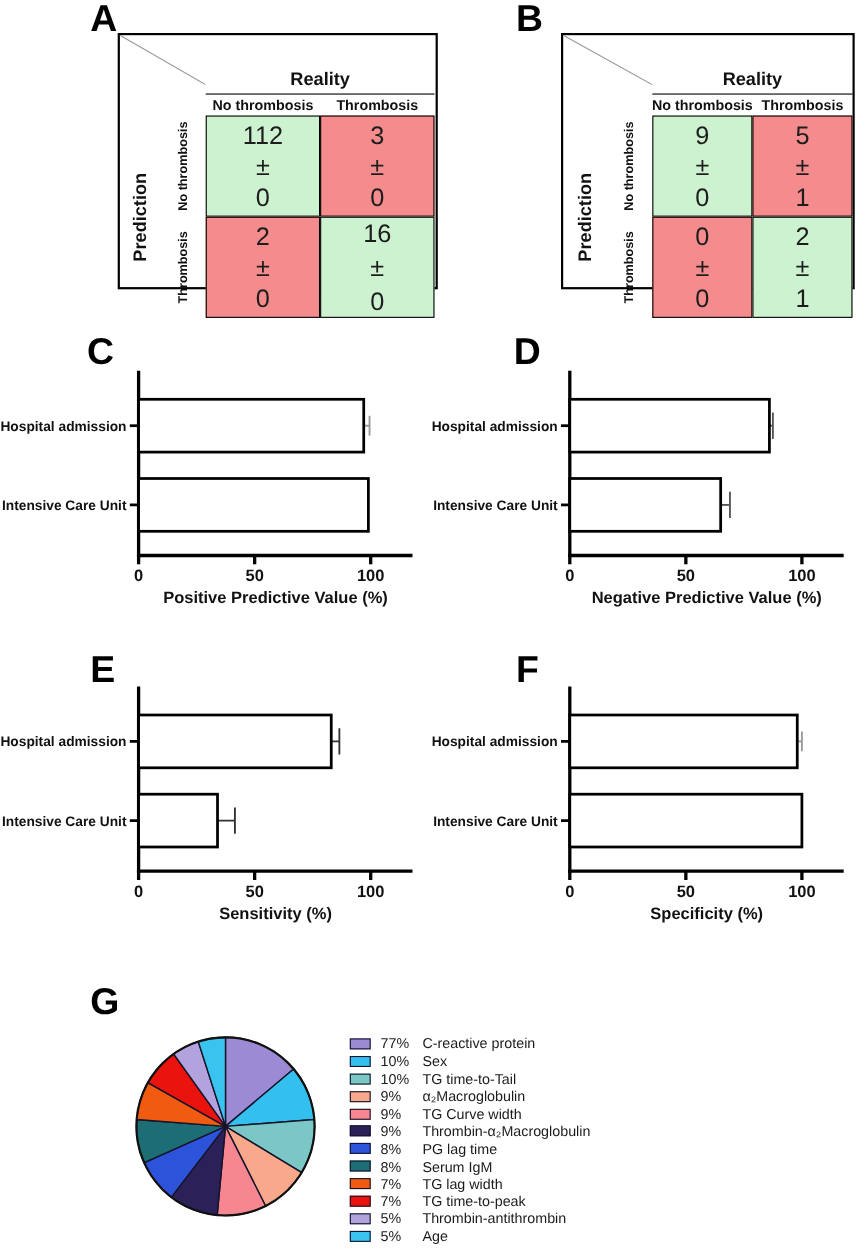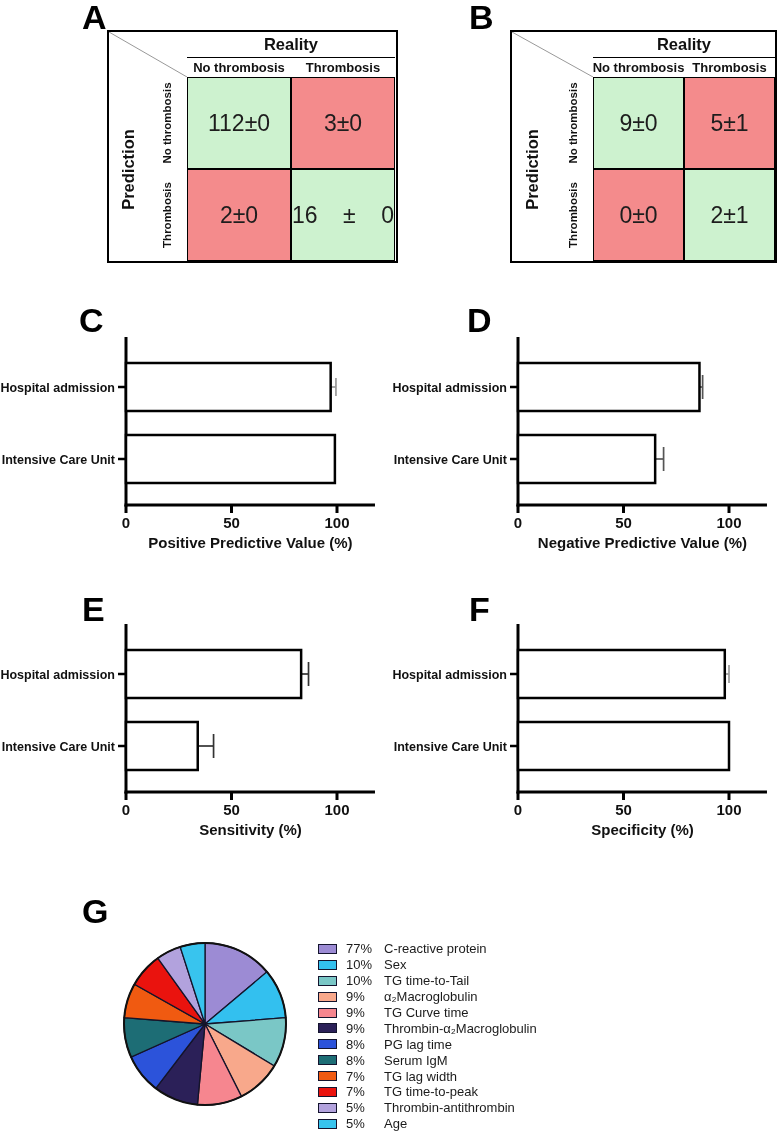--- a/index.html
+++ b/index.html
@@ -1,28 +1,28 @@
 <!DOCTYPE html>
 <html><head>
 <meta charset="utf-8">
 <style>
   html,body{margin:0;padding:0;background:#fff;}
   body{font-family:"Liberation Sans","DejaVu Sans",sans-serif;}
   #stage{position:relative;width:780px;height:1137px;background:#fff;overflow:hidden;}
   .pl{position:absolute;font-weight:bold;font-size:34px;color:#000;line-height:1;}
   
   .matrix{position:absolute;border:2px solid #000;background:#fff;box-sizing:border-box;}
-  .matrix .abs{position:absolute;box-sizing:border-box;}
+  .matrix .abs{position:absolute;box-sizing:border-box;margin-top:28px;}
   .m-reality{display:flex;align-items:center;justify-content:center;font-weight:bold;font-size:16.5px;color:#111;border-bottom:1.5px solid #000;}
   .m-head{display:flex;align-items:center;justify-content:center;font-weight:bold;font-size:13px;color:#111;white-space:nowrap;}
   .m-vert{display:flex;align-items:center;justify-content:center;overflow:hidden;}
   .m-vert>span{transform:rotate(-90deg);white-space:nowrap;font-weight:bold;color:#111;}
   .m-pred>span{font-size:16.5px;}
   .m-rowlab>span{font-size:11.5px;}
-  .m-cell{display:flex;flex-direction:row;align-items:center;justify-content:center;border:1.5px solid #000;font-size:23px;line-height:28px;color:#1d1d1d;}
+  .m-cell{display:flex;flex-direction:column;align-items:center;justify-content:center;border:1.5px solid #000;font-size:23px;line-height:28px;color:#1d1d1d;}
   
   .chart{position:absolute;width:390px;height:250px;}
   .chart svg text{font-family:"Liberation Sans","DejaVu Sans",sans-serif;font-weight:bold;fill:#111;}
   
   .pie{position:absolute;left:112px;top:936px;width:190px;height:190px;}
   .legend{position:absolute;left:318px;top:941px;}
   .lg-row{display:flex;align-items:center;height:15.9px;}
   .lg-sw{width:19px;height:10px;border:1.6px solid #14142e;margin-right:9px;flex:none;box-sizing:border-box;}
   .lg-pct{width:38px;font-size:13px;color:#1b1b1b;flex:none;}
   .lg-name{font-size:13px;color:#1b1b1b;white-space:nowrap;}
@@ -227,21 +227,21 @@
         <div class="lg-name">TG time-to-Tail</div>
       </div>
       <div class="lg-row">
         <div class="lg-sw" style="background: rgb(248, 168, 139);"></div>
         <div class="lg-pct">9%</div>
         <div class="lg-name">α₂Macroglobulin</div>
       </div>
       <div class="lg-row">
         <div class="lg-sw" style="background: rgb(246, 134, 143);"></div>
         <div class="lg-pct">9%</div>
-        <div class="lg-name">TG Curve time</div>
+        <div class="lg-name">TG Curve width</div>
       </div>
       <div class="lg-row">
         <div class="lg-sw" style="background: rgb(43, 32, 88);"></div>
         <div class="lg-pct">9%</div>
         <div class="lg-name">Thrombin-α₂Macroglobulin</div>
       </div>
       <div class="lg-row">
         <div class="lg-sw" style="background: rgb(44, 83, 218);"></div>
         <div class="lg-pct">8%</div>
         <div class="lg-name">PG lag time</div>

